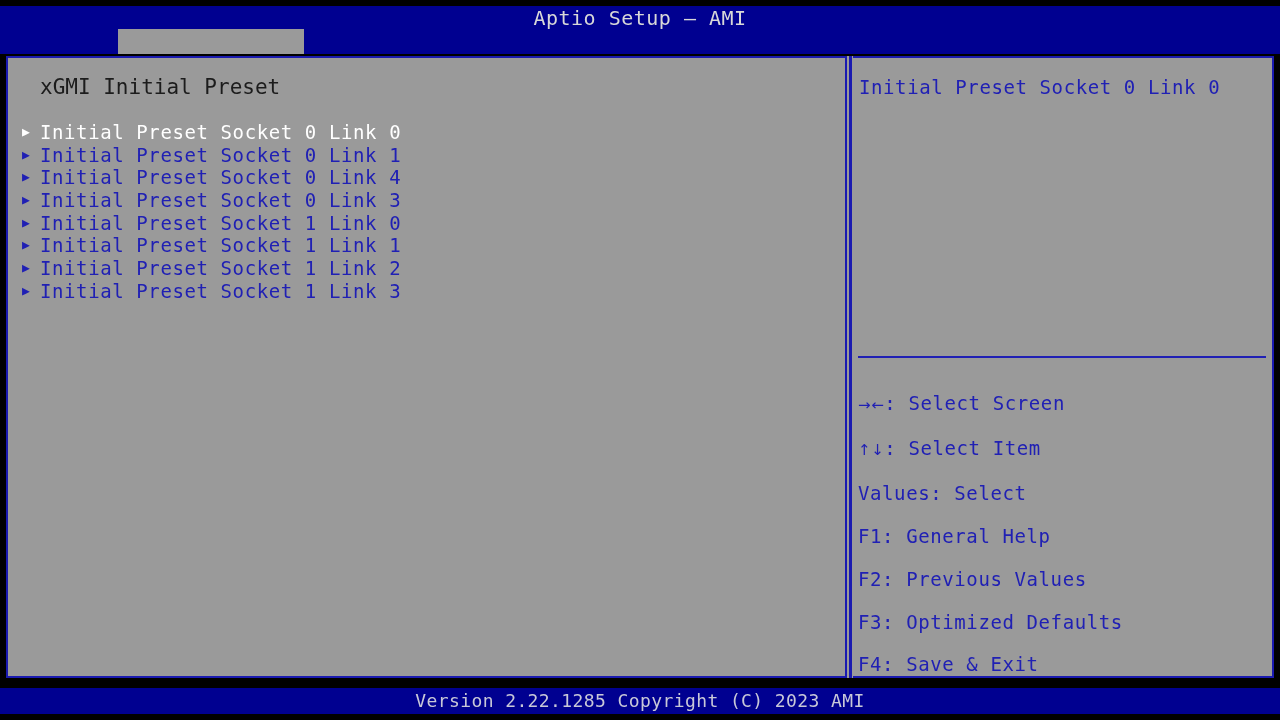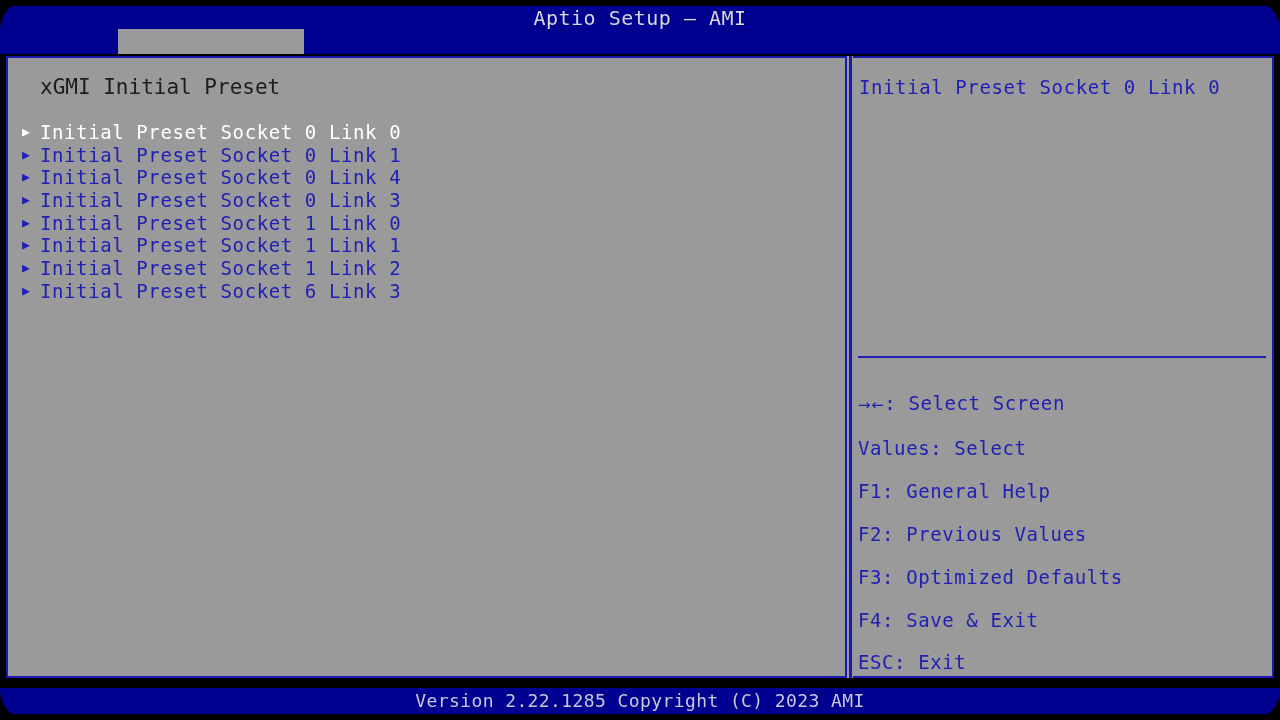--- a/index.html
+++ b/index.html
@@ -7,21 +7,20 @@
     padding: 0;
     background: #000000;
   }
   #screen {
     position: relative;
     width: 1280px;
     height: 720px;
     background: #000000;
     font-family: "DejaVu Sans Mono", "Liberation Mono", monospace;
     overflow: hidden;
-    border-radius: 30px;
     -webkit-font-smoothing: none;
   }
 
   
   #top-black {
     position: absolute;
     left: 0; top: 0;
     width: 1280px; height: 6px;
     background: #000000;
   }
@@ -215,27 +214,28 @@
   <div id="page-heading">xGMI Initial Preset</div>
 
   <div id="menu-list">
       <div class="menu-row selected"><span class="row-arrow">▶</span><span class="row-label">Initial Preset Socket 0 Link 0</span></div>
       <div class="menu-row"><span class="row-arrow">▶</span><span class="row-label">Initial Preset Socket 0 Link 1</span></div>
       <div class="menu-row"><span class="row-arrow">▶</span><span class="row-label">Initial Preset Socket 0 Link 4</span></div>
       <div class="menu-row"><span class="row-arrow">▶</span><span class="row-label">Initial Preset Socket 0 Link 3</span></div>
       <div class="menu-row"><span class="row-arrow">▶</span><span class="row-label">Initial Preset Socket 1 Link 0</span></div>
       <div class="menu-row"><span class="row-arrow">▶</span><span class="row-label">Initial Preset Socket 1 Link 1</span></div>
       <div class="menu-row"><span class="row-arrow">▶</span><span class="row-label">Initial Preset Socket 1 Link 2</span></div>
-      <div class="menu-row"><span class="row-arrow">▶</span><span class="row-label">Initial Preset Socket 6 Link 3</span></div>
+      <div class="menu-row"><span class="row-arrow">▶</span><span class="row-label">Initial Preset Socket 1 Link 3</span></div>
     </div>
 
   <div id="help-text">Initial Preset Socket 0 Link 0</div>
   <div id="help-divider"></div>
   <div id="key-legend">
       <div class="key-row"><span class="key-glyph">→←</span><span>: Select Screen</span></div>
+      <div class="key-row"><span class="key-glyph">↑↓</span><span>: Select Item</span></div>
       <div class="key-row"><span>Values: Select</span></div>
       <div class="key-row"><span>F1: General Help</span></div>
       <div class="key-row"><span>F2: Previous Values</span></div>
       <div class="key-row"><span>F3: Optimized Defaults</span></div>
       <div class="key-row"><span>F4: Save &amp; Exit</span></div>
       <div class="key-row"><span>ESC: Exit</span></div>
     </div>
 
   <div id="footer-bar"></div>
   <div id="footer-text">Version 2.22.1285 Copyright (C) 2023 AMI</div>

